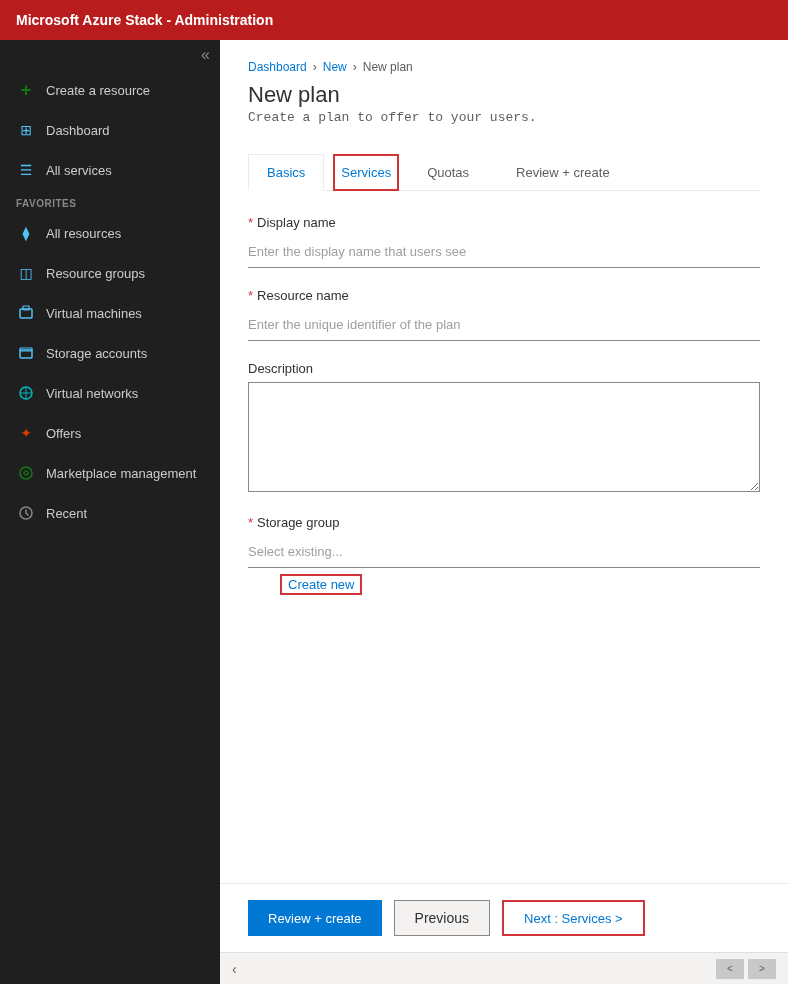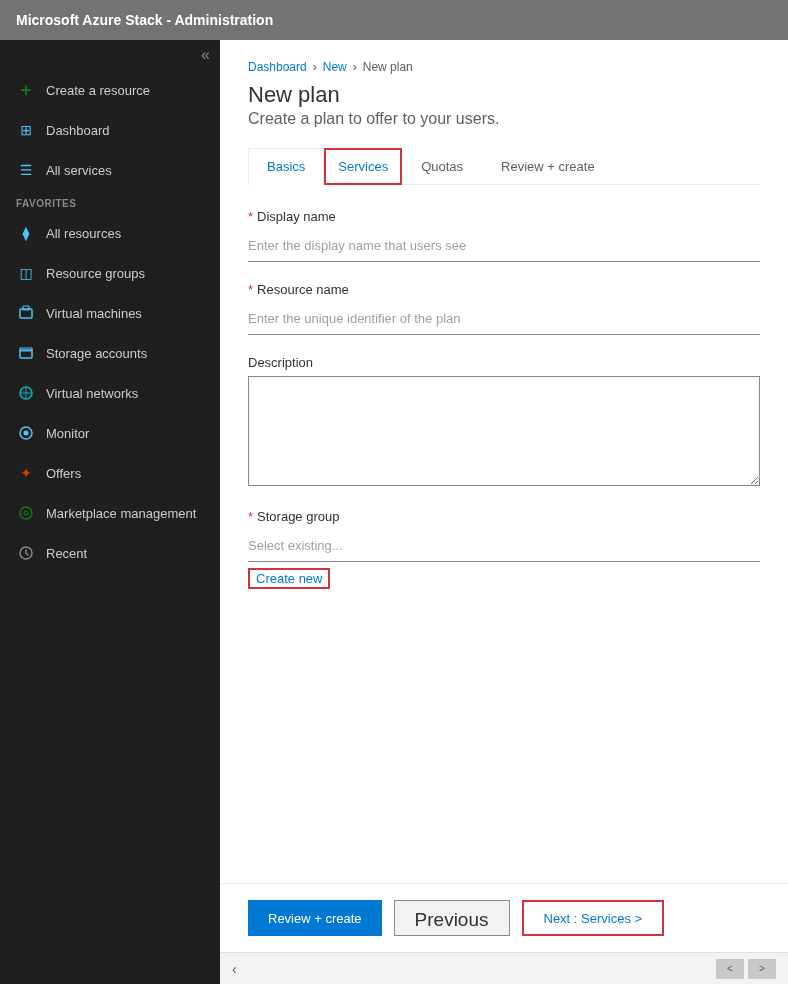--- a/index.html
+++ b/index.html
@@ -1,20 +1,20 @@
 <!DOCTYPE html>
 <html><head>
   <meta charset="utf-8">
   <style>
     * { margin: 0; padding: 0; box-sizing: border-box; }
     body { font-family: 'Segoe UI', Arial, sans-serif; font-size: 13px; background: #f3f2f1; width: 788px; height: 984px; overflow: hidden; display: flex; flex-direction: column; }
 
     
     .topbar {
-      background: #737373;
+      background: #b91c1c;
       color: white;
       height: 40px;
       display: flex;
       align-items: center;
       padding: 0 16px;
       font-size: 14px;
       font-weight: 600;
       flex-shrink: 0;
     }
 
@@ -91,51 +91,52 @@
     .breadcrumb span { color: #605e5c; }
     .breadcrumb a { color: #0078d4; text-decoration: none; cursor: pointer; }
 
     .page-title {
       font-size: 22px;
       font-weight: 300;
       color: #323130;
       margin-bottom: 2px;
     }
     .page-subtitle {
-      font-size: 16px;
+      font-size: 13px;
       color: #605e5c;
-      margin-bottom: 20px;
+      margin-bottom: 29px;
+      font-family: Liberation Mono, monospace;
     }
 
     
     .tabs {
       display: flex;
       border-bottom: 1px solid #edebe9;
       margin-bottom: 24px;
-      gap: 0;
+      gap: 9px;
     }
     .tab {
       padding: 10px 18px;
       font-size: 13px;
       cursor: pointer;
       color: #605e5c;
       border: 1px solid transparent;
       margin-bottom: -1px;
       background: none;
     }
     .tab.active {
       color: #0078d4;
       border: 1px solid #edebe9;
       border-bottom-color: white;
       background: white;
     }
     .tab.highlighted {
       color: #0078d4;
       border: 2px solid #d13438;
-      padding: 9px 12px;
+      padding: 9px 6px;
     }
 
     
     .form-field { margin-bottom: 20px; }
     .field-label {
       font-size: 13px;
       color: #323130;
       margin-bottom: 6px;
       display: flex;
       align-items: center;
@@ -183,20 +184,21 @@
 
     .create-new-link {
       display: inline-block;
       margin-top: 6px;
       font-size: 13px;
       color: #0078d4;
       cursor: pointer;
       border: 2px solid #d13438;
       padding: 1px 6px;
       text-decoration: none;
+      margin-left: 32px;
     }
 
     
     .content-footer {
       background: white;
       border-top: 1px solid #edebe9;
       padding: 16px 28px;
       display: flex;
       align-items: center;
       gap: 12px;
@@ -212,21 +214,21 @@
       cursor: pointer;
       height: 36px;
       min-width: 120px;
     }
 
     .btn-secondary {
       background: #f3f2f1;
       color: #323130;
       border: 1px solid #8a8886;
       padding: 8px 20px;
-      font-size: 19px;
+      font-size: 14px;
       cursor: pointer;
       height: 36px;
     }
 
     .btn-next {
       background: white;
       color: #0078d4;
       border: 2px solid #d13438;
       padding: 8px 20px;
       font-size: 13px;
@@ -333,29 +335,20 @@
       <span class="icon" style="color:#00b7c3;">
         <svg width="16" height="16" viewBox="0 0 16 16" fill="none">
             <circle cx="8" cy="8" r="6" stroke="#00b7c3" stroke-width="1.5"></circle>
             <line x1="8" y1="2" x2="8" y2="14" stroke="#00b7c3" stroke-width="1"></line>
             <line x1="2" y1="8" x2="14" y2="8" stroke="#00b7c3" stroke-width="1"></line>
           </svg>
       </span>
       <span>Virtual networks</span>
     </div>
 
-    <div class="sidebar-item">
-      <span class="icon" style="color:#4fc3f7;">
-        <svg width="16" height="16" viewBox="0 0 16 16" fill="none">
-            <circle cx="8" cy="8" r="6" stroke="#4fc3f7" stroke-width="1.5"></circle>
-            <circle cx="8" cy="8" r="2.5" fill="#4fc3f7"></circle>
-          </svg>
-      </span>
-      <span>Monitor</span>
-    </div>
 
     <div class="sidebar-item">
       <span class="icon" style="color:#d83b01;">✦</span>
       <span>Offers</span>
     </div>
 
     <div class="sidebar-item">
       <span class="icon" style="color:#107c10;">
         <svg width="16" height="16" viewBox="0 0 16 16" fill="none">
             <circle cx="8" cy="8" r="6" stroke="#107c10" stroke-width="1.5"></circle>

